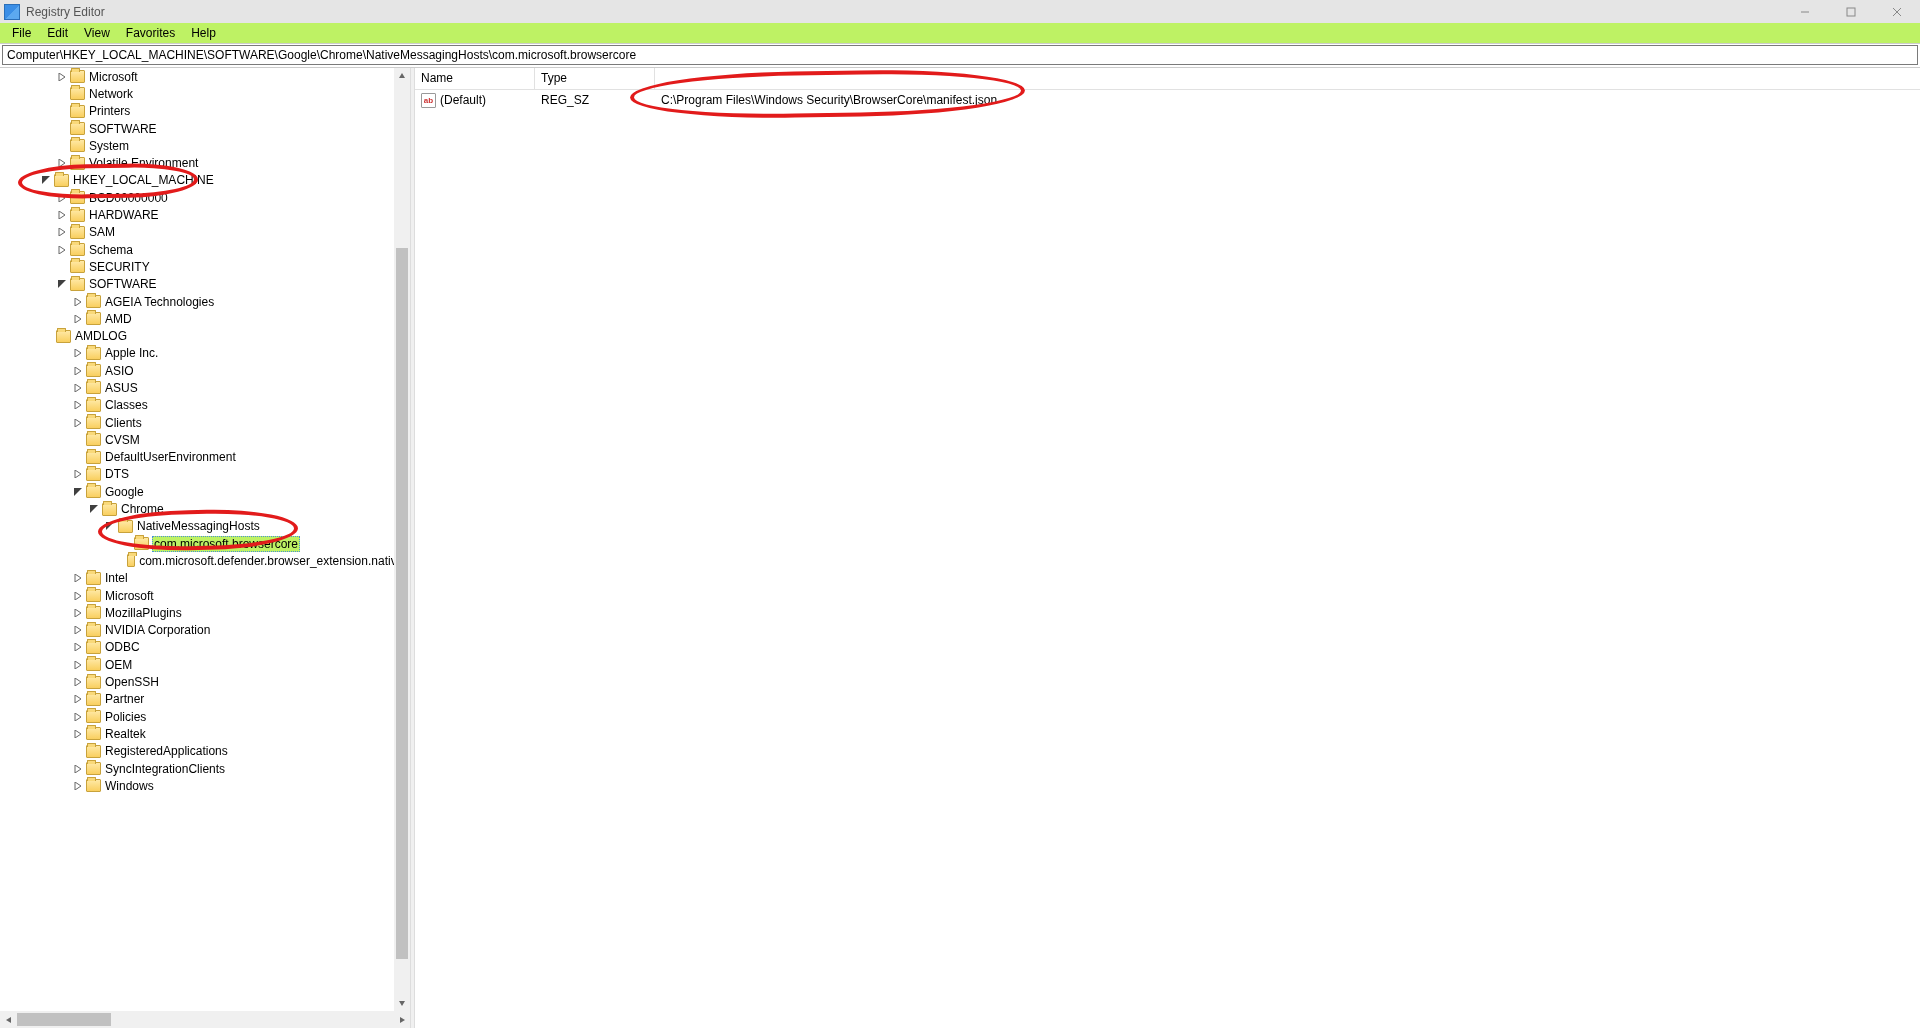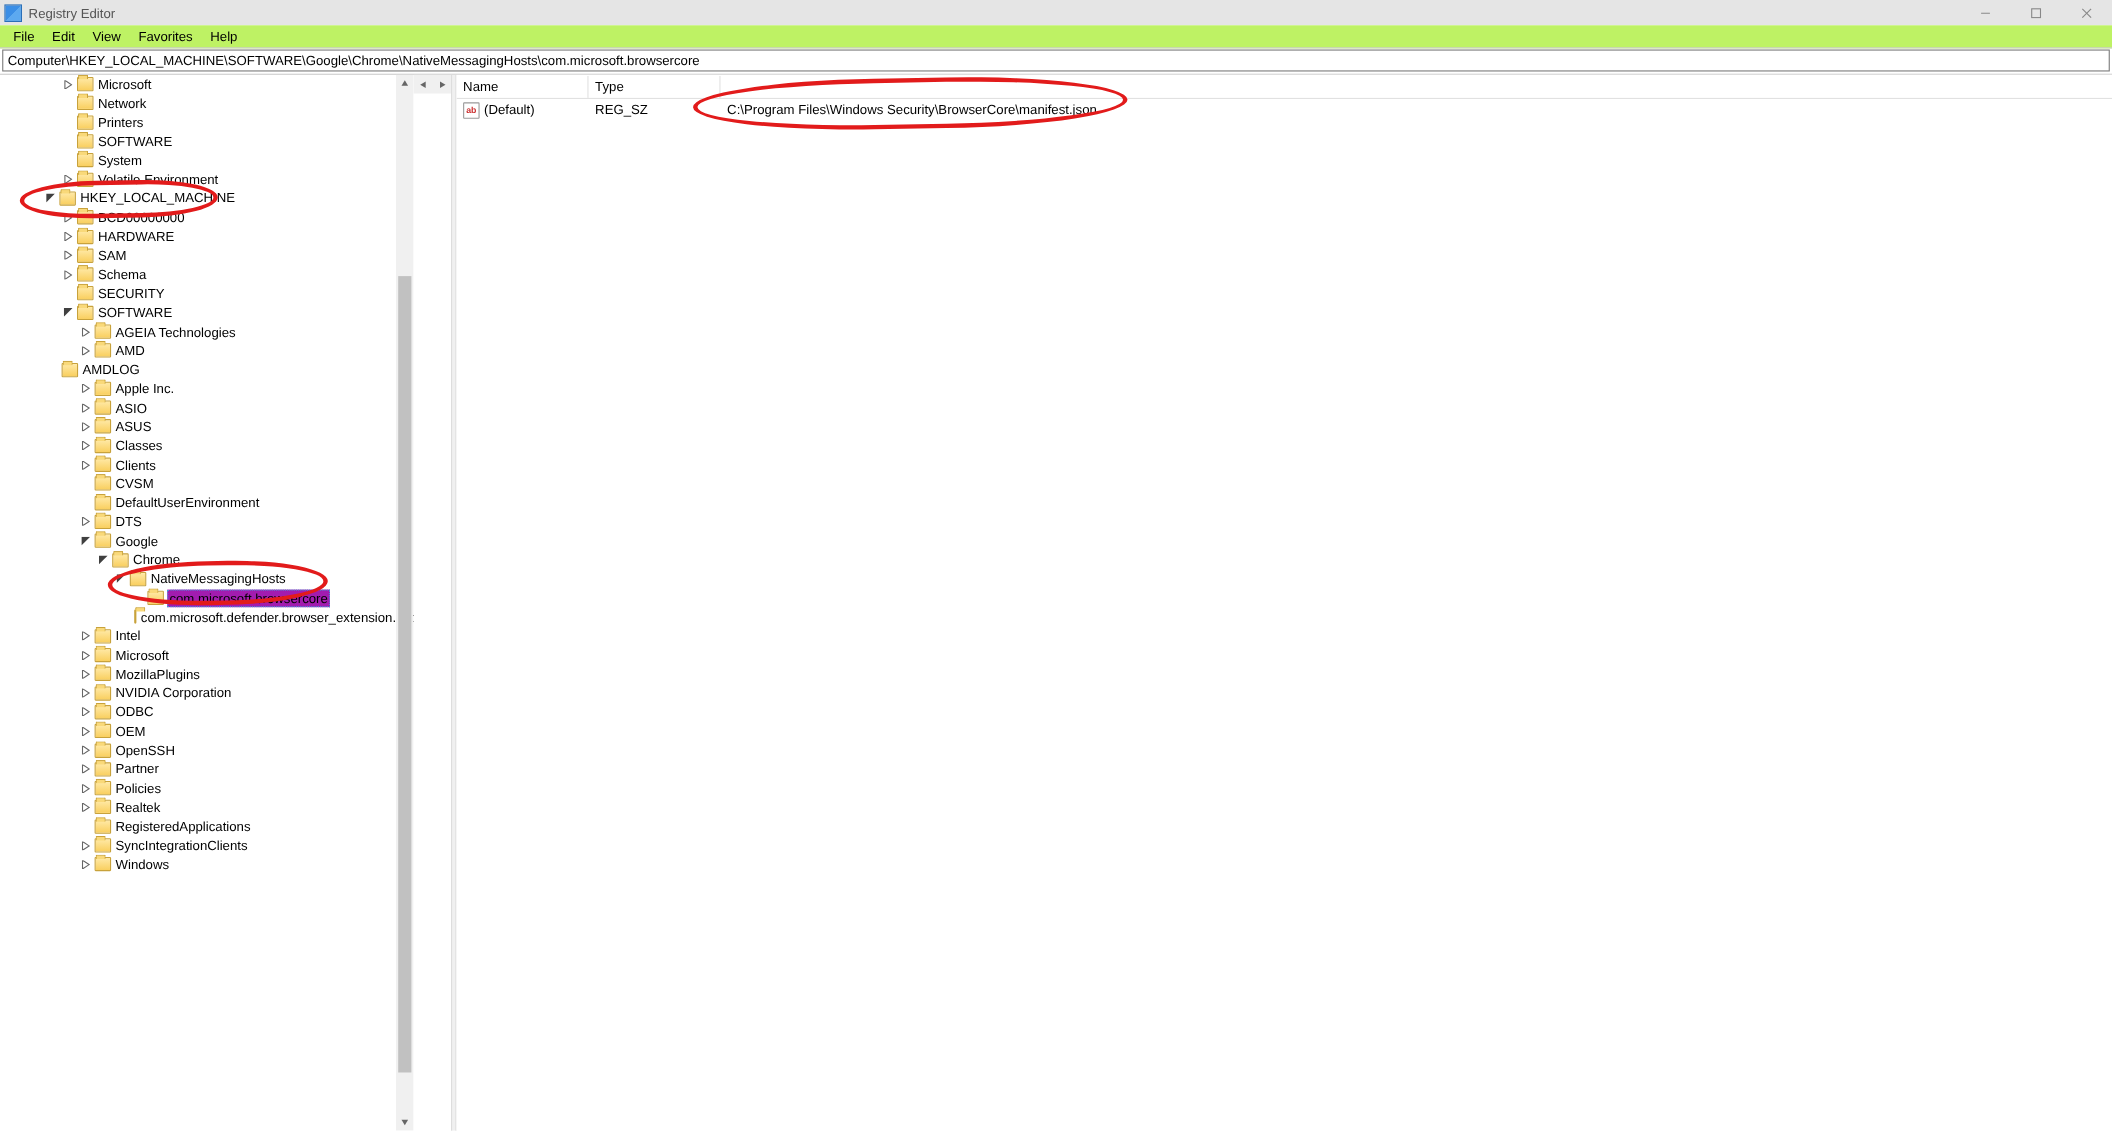--- a/index.html
+++ b/index.html
@@ -54,21 +54,21 @@
     font-size: 12px;
   }
   
   .main {
     flex: 1; display: flex; min-height: 0;
     border-top: 1px solid #ccc;
   }
   .treepane {
     width: 410px;
     display: flex;
-    flex-direction: row;
+    flex-direction: column;
     position: relative;
   }
   .tree-viewport {
     flex: 1;
     overflow: hidden;
     position: relative;
   }
   .tree-content {
     padding-top: 0;
   }
@@ -109,26 +109,26 @@
   .node .folder::before {
     content: "";
     position: absolute; top: -3px; left: 0;
     width: 7px; height: 3px;
     background: #f9d97a;
     border: 1px solid #c8a23b; border-bottom: 0;
     border-radius: 1px 1px 0 0;
   }
   .node .label { font-size: 12px; }
   .node.selected .label {
-    background: #a21caf; border: 1px dotted #4a90d9;
+    background: #bef264; border: 1px dotted #4a90d9;
     padding: 0 1px; margin: -1px 0 -1px -1px;
   }
   
   .val-headers {
-    display: flex; height: 22px; align-items: center;
+    display: flex; height: 22px; 
     border-bottom: 1px solid #e1e1e1;
   }
   .val-headers .col {
     padding: 3px 6px; font-size: 12px;
     border-right: 1px solid #e1e1e1;
   }
   .col-name { width: 120px; }
   .col-type { width: 120px; }
   .col-data { flex: 1; }
   .val-row {

